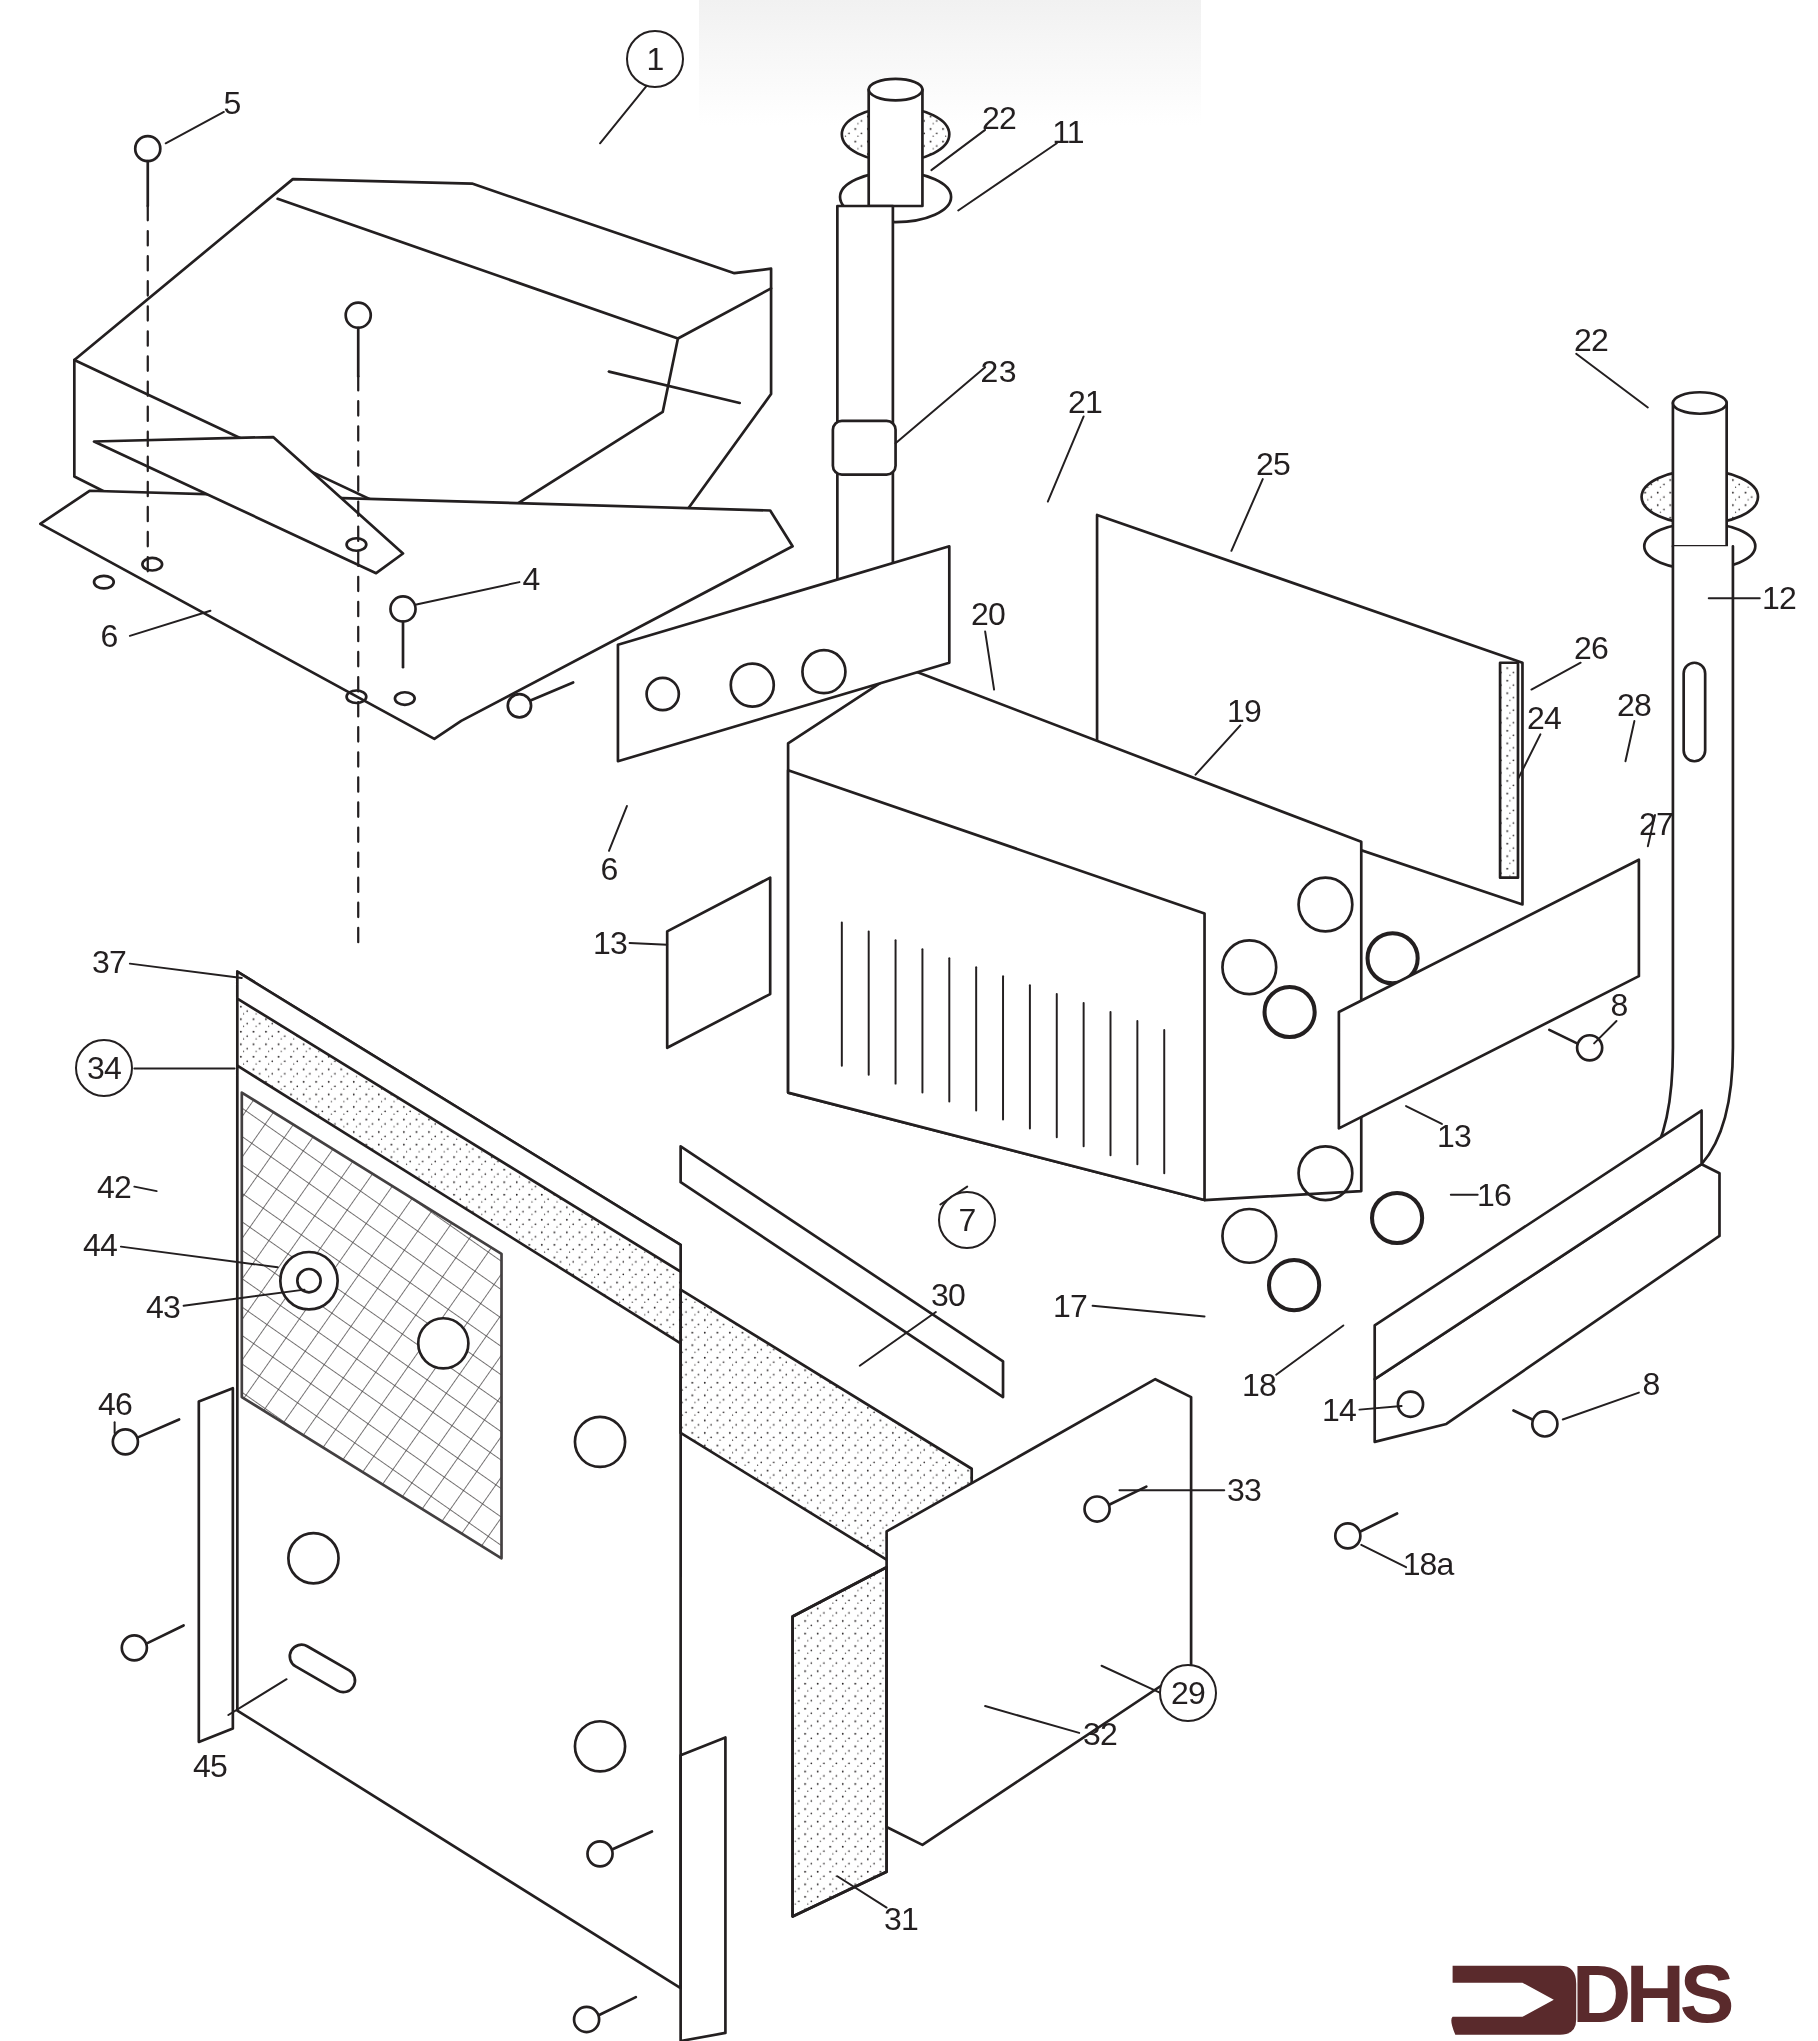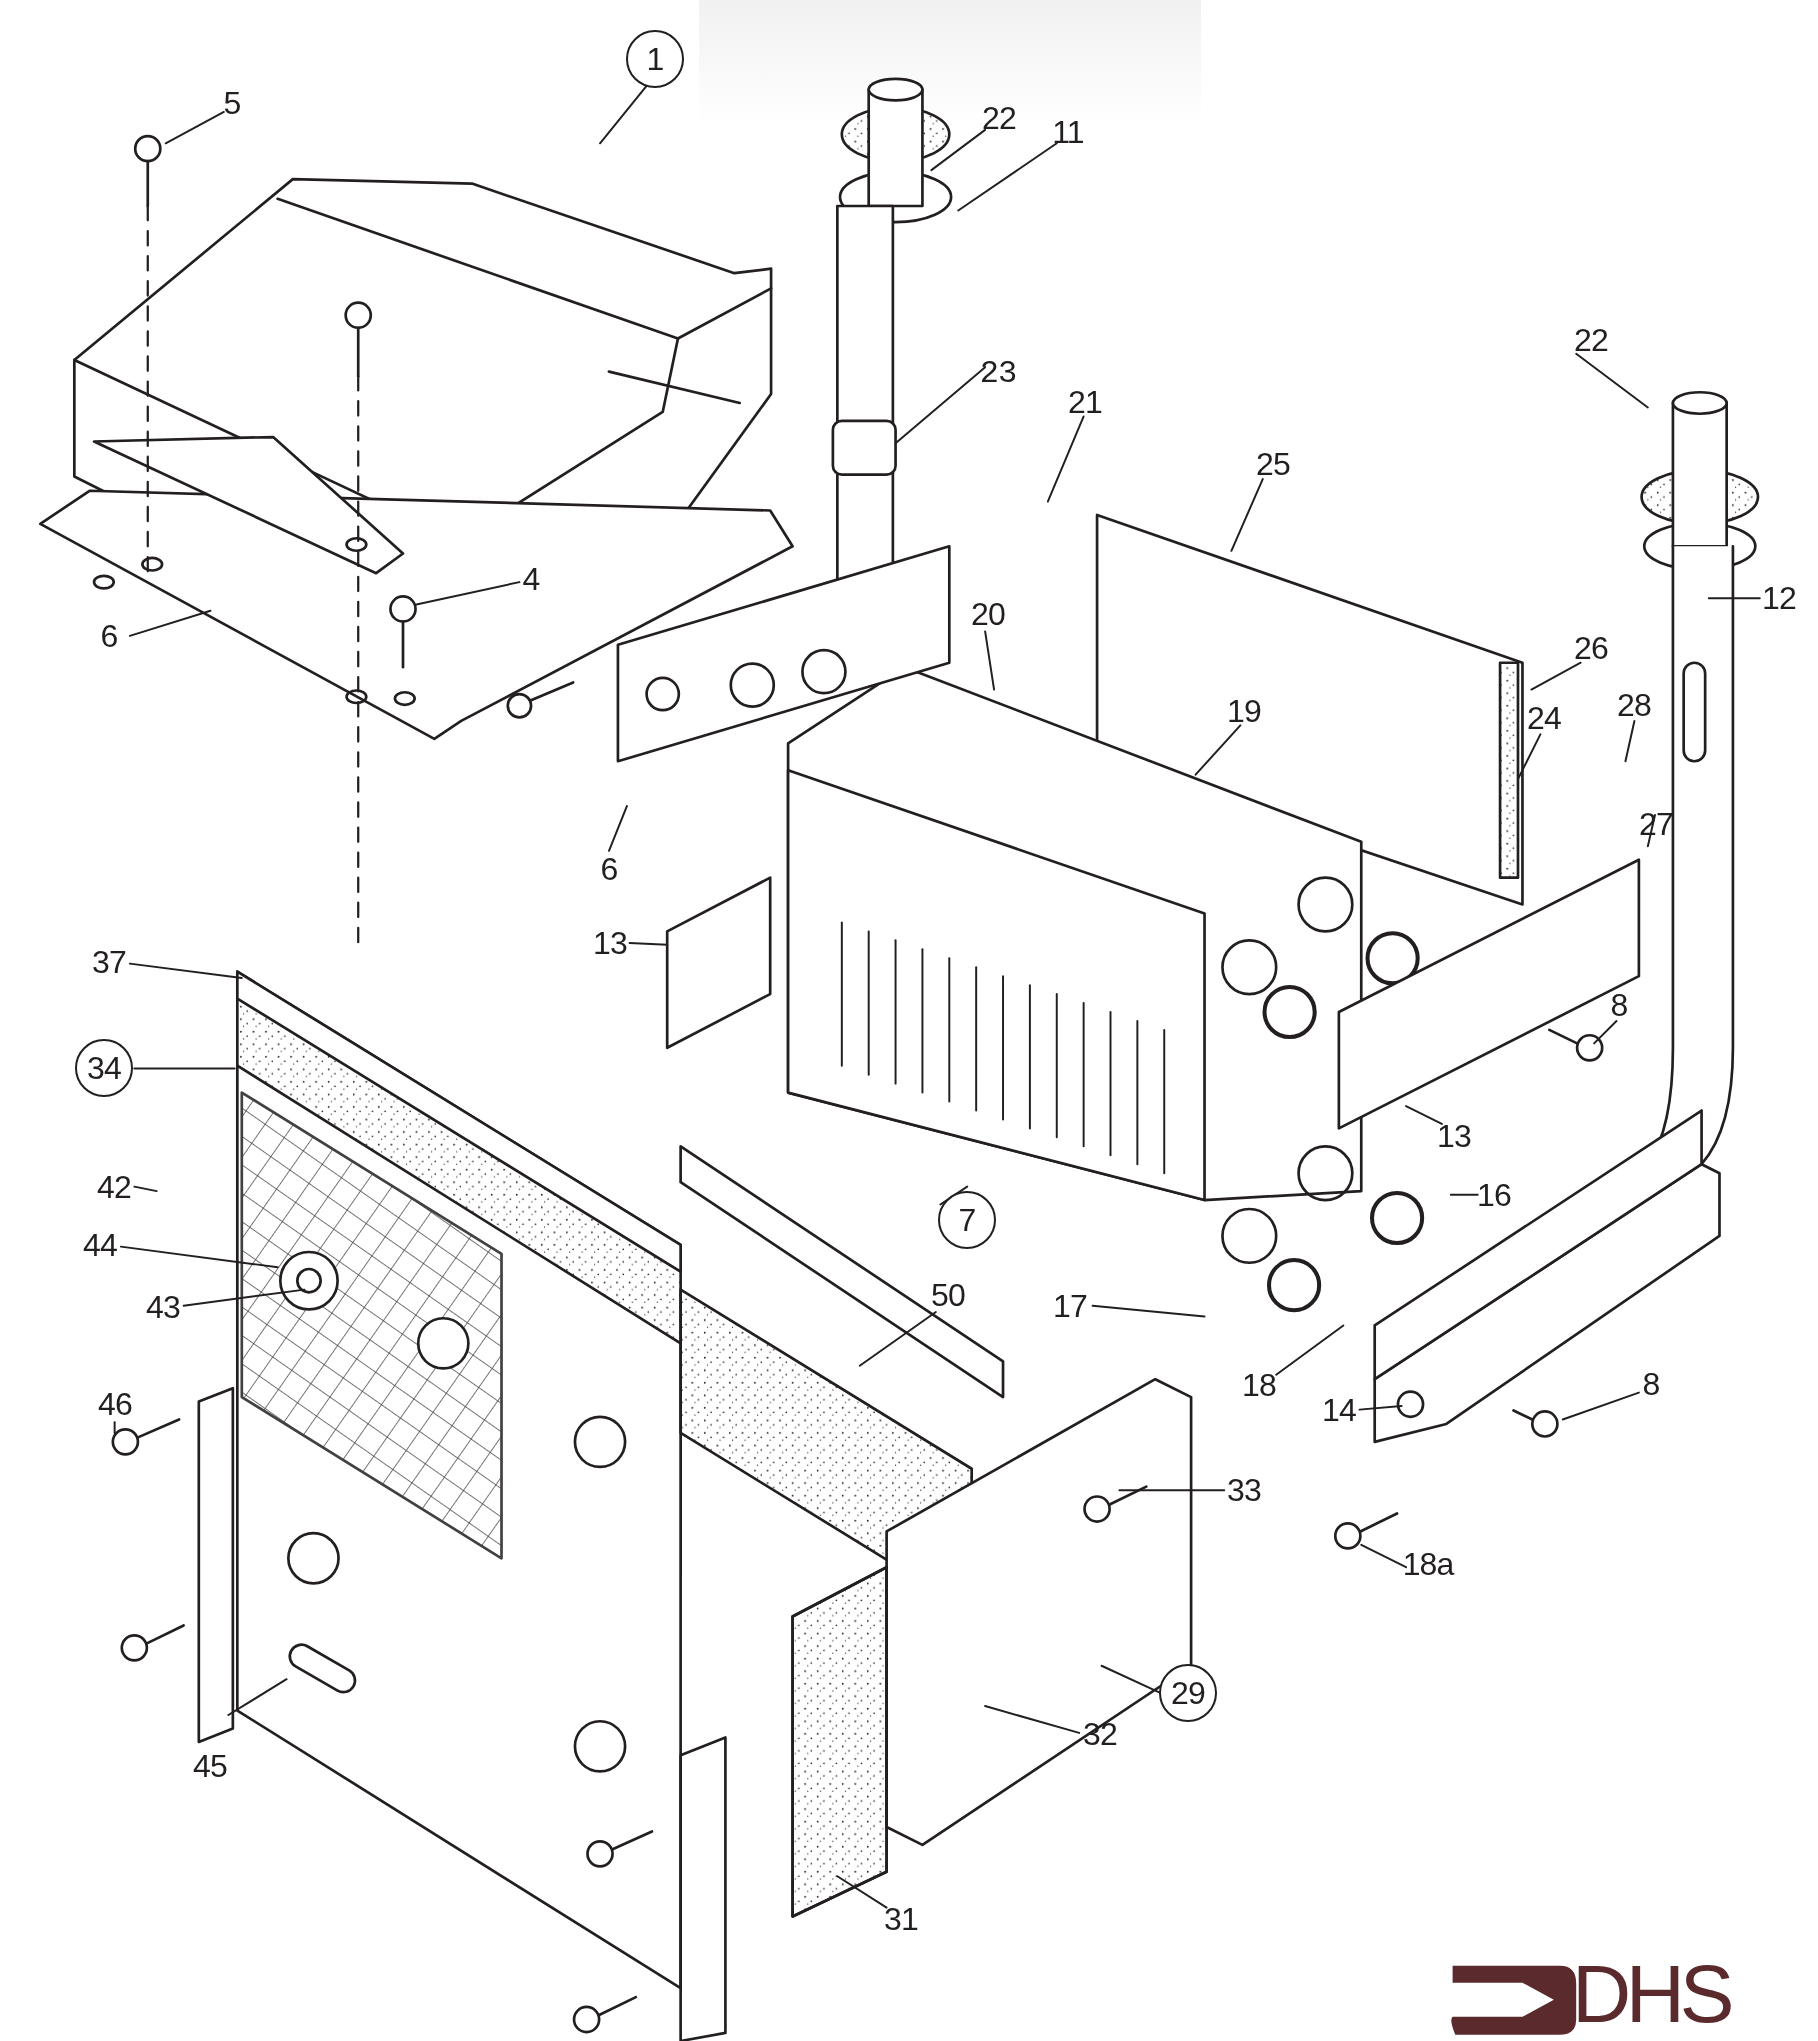--- a/index.html
+++ b/index.html
@@ -1,21 +1,21 @@
 <!DOCTYPE html>
 <html style="font-size:14.3px"><head>
 <meta charset="utf-8">
 <style>
   html,body{margin:0;padding:0;background:#fff;}
   body{width:1818px;height:2041px;position:relative;overflow:hidden;font-family:"Liberation Sans",sans-serif;color:#231f20;}
   #diagram{position:absolute;left:0;top:0;width:1818px;height:2041px;}
   .lbl{position:absolute;font-size:32px;line-height:1;transform:translate(-50%,-50%);white-space:nowrap;letter-spacing:-0.9px;}
   .lbl.circ{width:54px;height:54px;border:2.2px solid #231f20;border-radius:50%;display:flex;align-items:center;justify-content:center;background:#fff;}
   .logo{position:absolute;left:1442px;top:1957px;width:340px;height:79px;}
-  .logo-text{position:absolute;left:130px;top:-3.6px;font-size:82px;font-weight:normal;color:#5a2a2c;letter-spacing:-5.4px;line-height:1;}
+  .logo-text{position:absolute;left:130px;top:-3.6px;font-size:82px;font-weight:bold;color:#5a2a2c;letter-spacing:-5.4px;line-height:1;}
   .scan-tint{position:absolute;left:699px;top:0;width:502px;height:125px;background:linear-gradient(180deg,#f1f1f1,#ffffff);}
 </style>
 </head>
 <body>
 
 <div class="scan-tint"></div>
 
 <svg id="diagram" viewBox="0 0 2030 2279" xmlns="http://www.w3.org/2000/svg" fill="none" stroke="#231f20" stroke-width="3" stroke-linejoin="round" stroke-linecap="round">
   <defs>
     <pattern id="stipple" width="14" height="14" patternUnits="userSpaceOnUse">
@@ -265,21 +265,21 @@
     <div class="lbl" style="left: 610px; top: 943px;">13</div>
     <div class="lbl" style="left: 109px; top: 962px;">37</div>
     <div class="lbl circ" style="left: 104px; top: 1068px;">34</div>
     <div class="lbl" style="left: 1619px; top: 1005px;">8</div>
     <div class="lbl" style="left: 1454px; top: 1136px;">13</div>
     <div class="lbl" style="left: 114px; top: 1187px;">42</div>
     <div class="lbl circ" style="left: 967px; top: 1220px;">7</div>
     <div class="lbl" style="left: 1494px; top: 1195px;">16</div>
     <div class="lbl" style="left: 100px; top: 1245px;">44</div>
     <div class="lbl" style="left: 163px; top: 1307px;">43</div>
-    <div class="lbl" style="left: 948px; top: 1295px;">50</div>
+    <div class="lbl" style="left: 948px; top: 1295px;">30</div>
     <div class="lbl" style="left: 1070px; top: 1306px;">17</div>
     <div class="lbl" style="left: 1259px; top: 1385px;">18</div>
     <div class="lbl" style="left: 1339px; top: 1410px;">14</div>
     <div class="lbl" style="left: 1651px; top: 1384px;">8</div>
     <div class="lbl" style="left: 115px; top: 1404px;">46</div>
     <div class="lbl" style="left: 1244px; top: 1490px;">33</div>
     <div class="lbl" style="left: 1428px; top: 1564px;">18a</div>
     <div class="lbl circ" style="left: 1188px; top: 1693px;">29</div>
     <div class="lbl" style="left: 210px; top: 1726px; margin-top: 40px;">45</div>
     <div class="lbl" style="left: 1100px; top: 1734px;">32</div>

